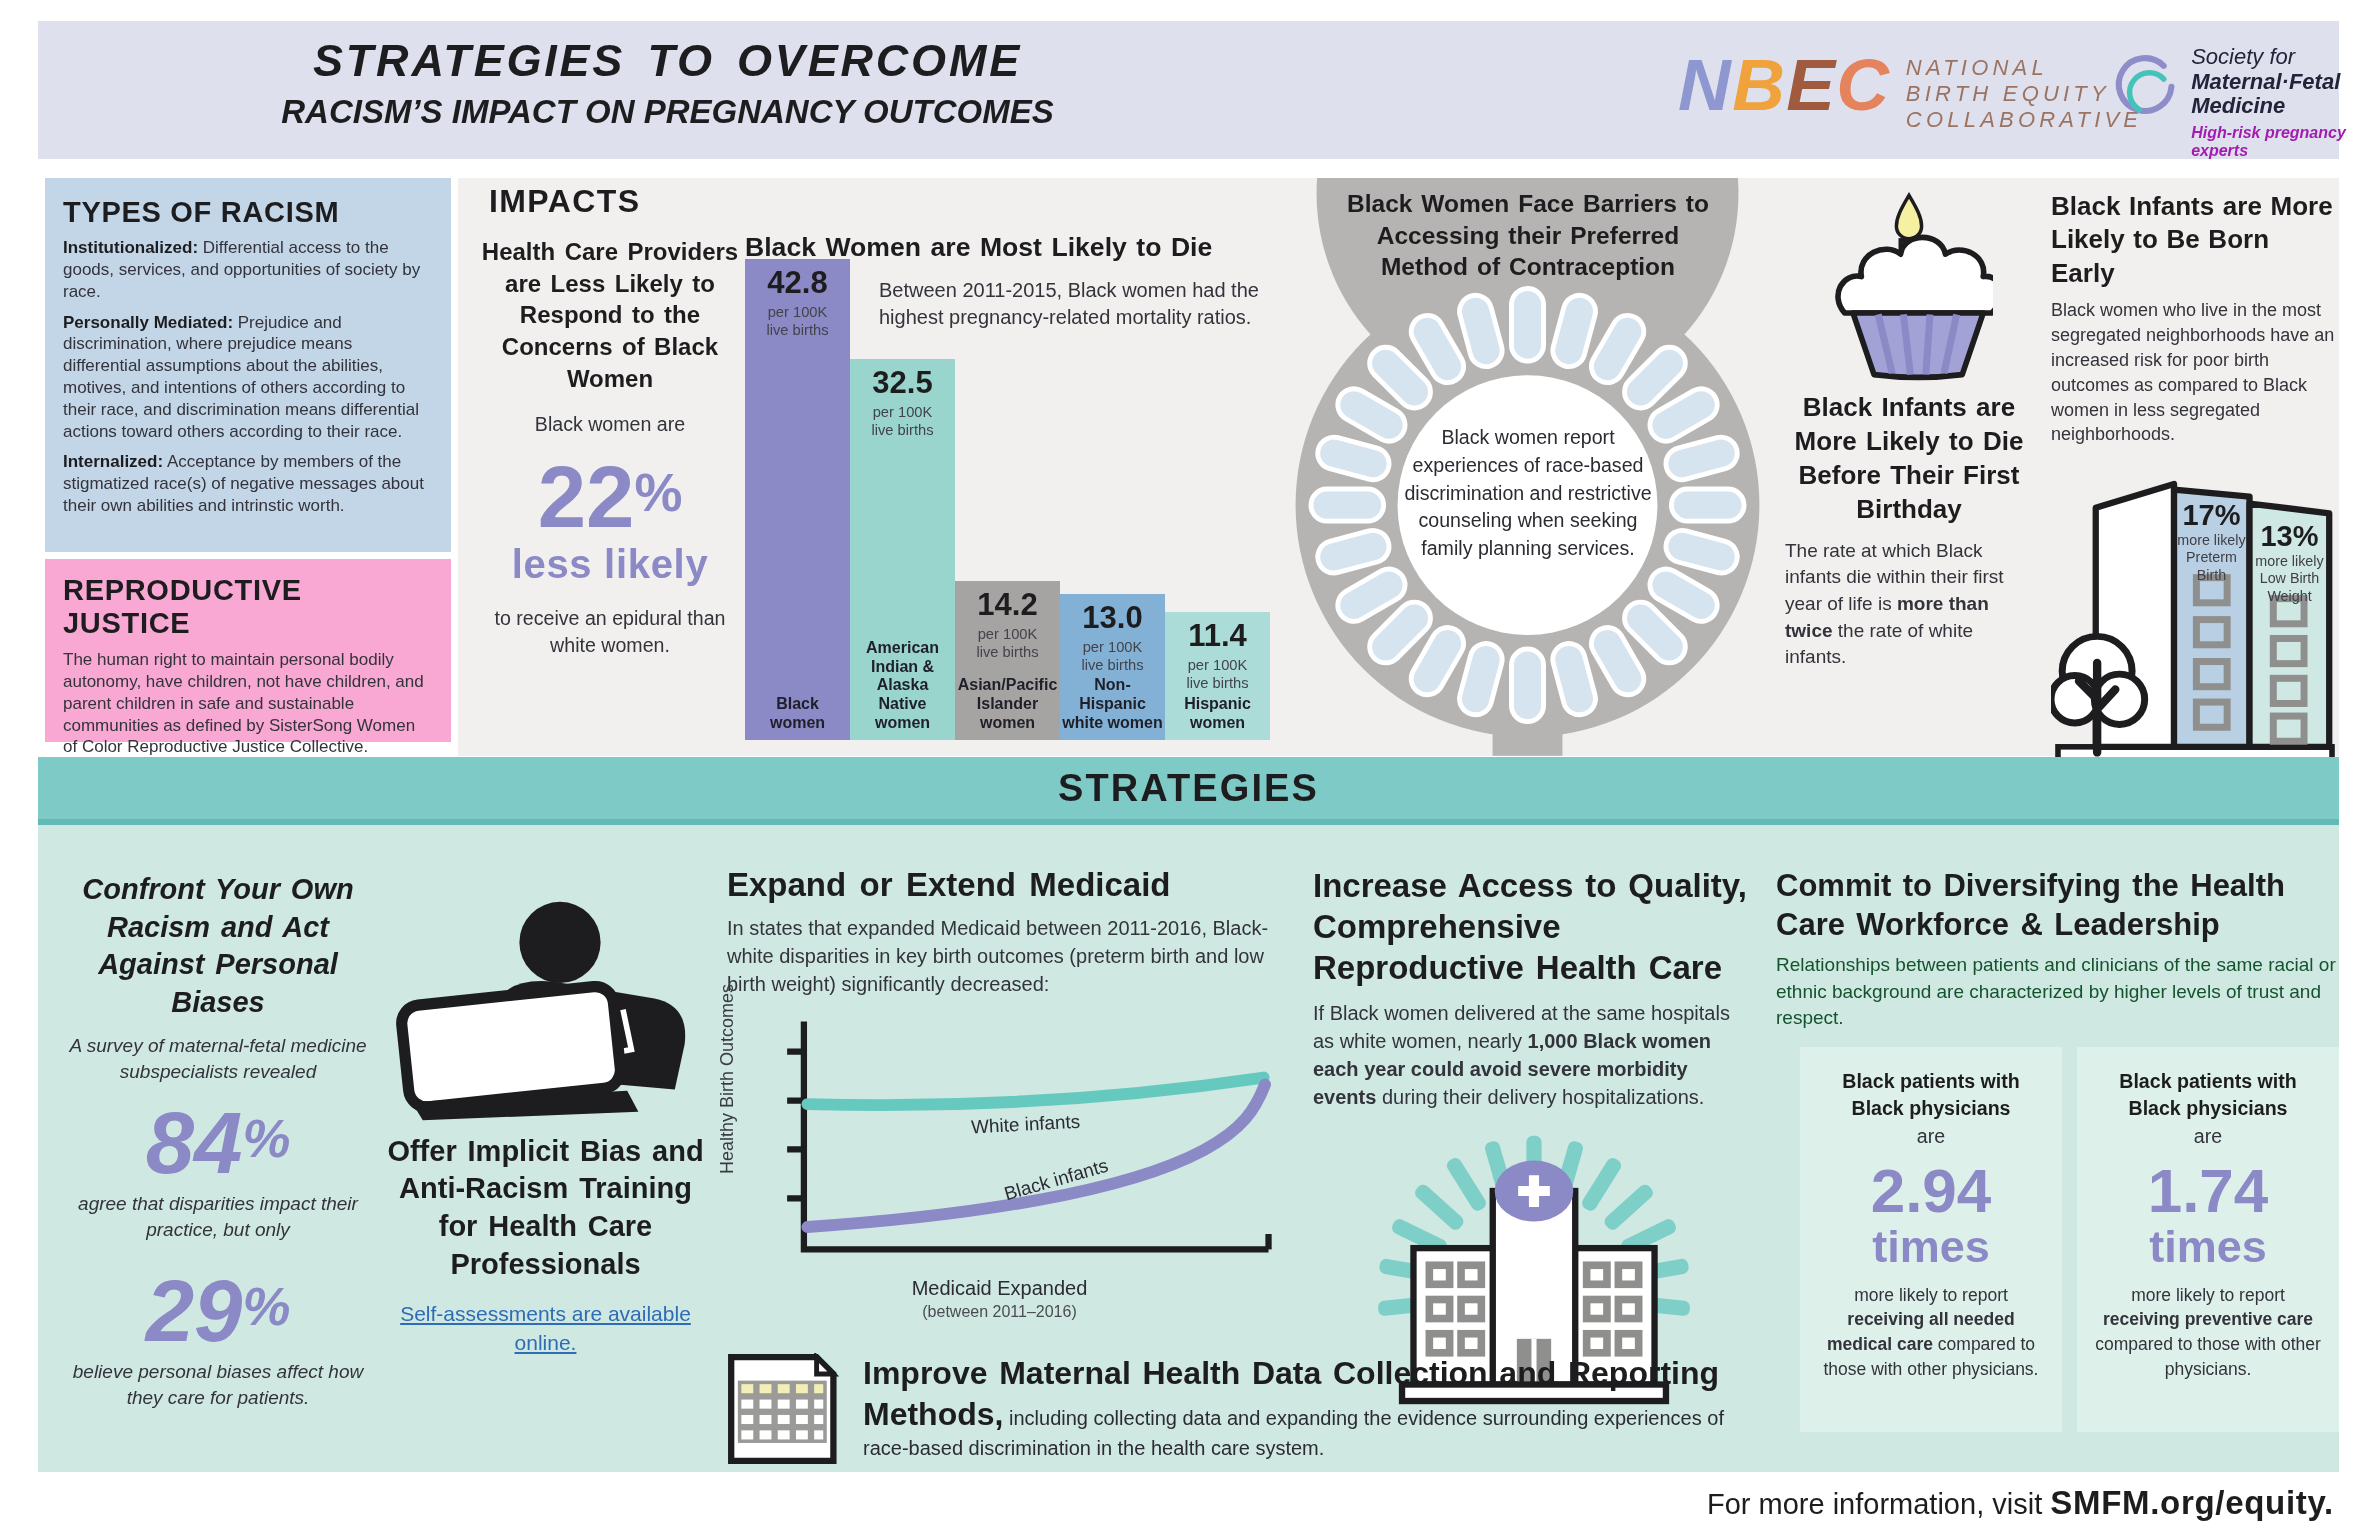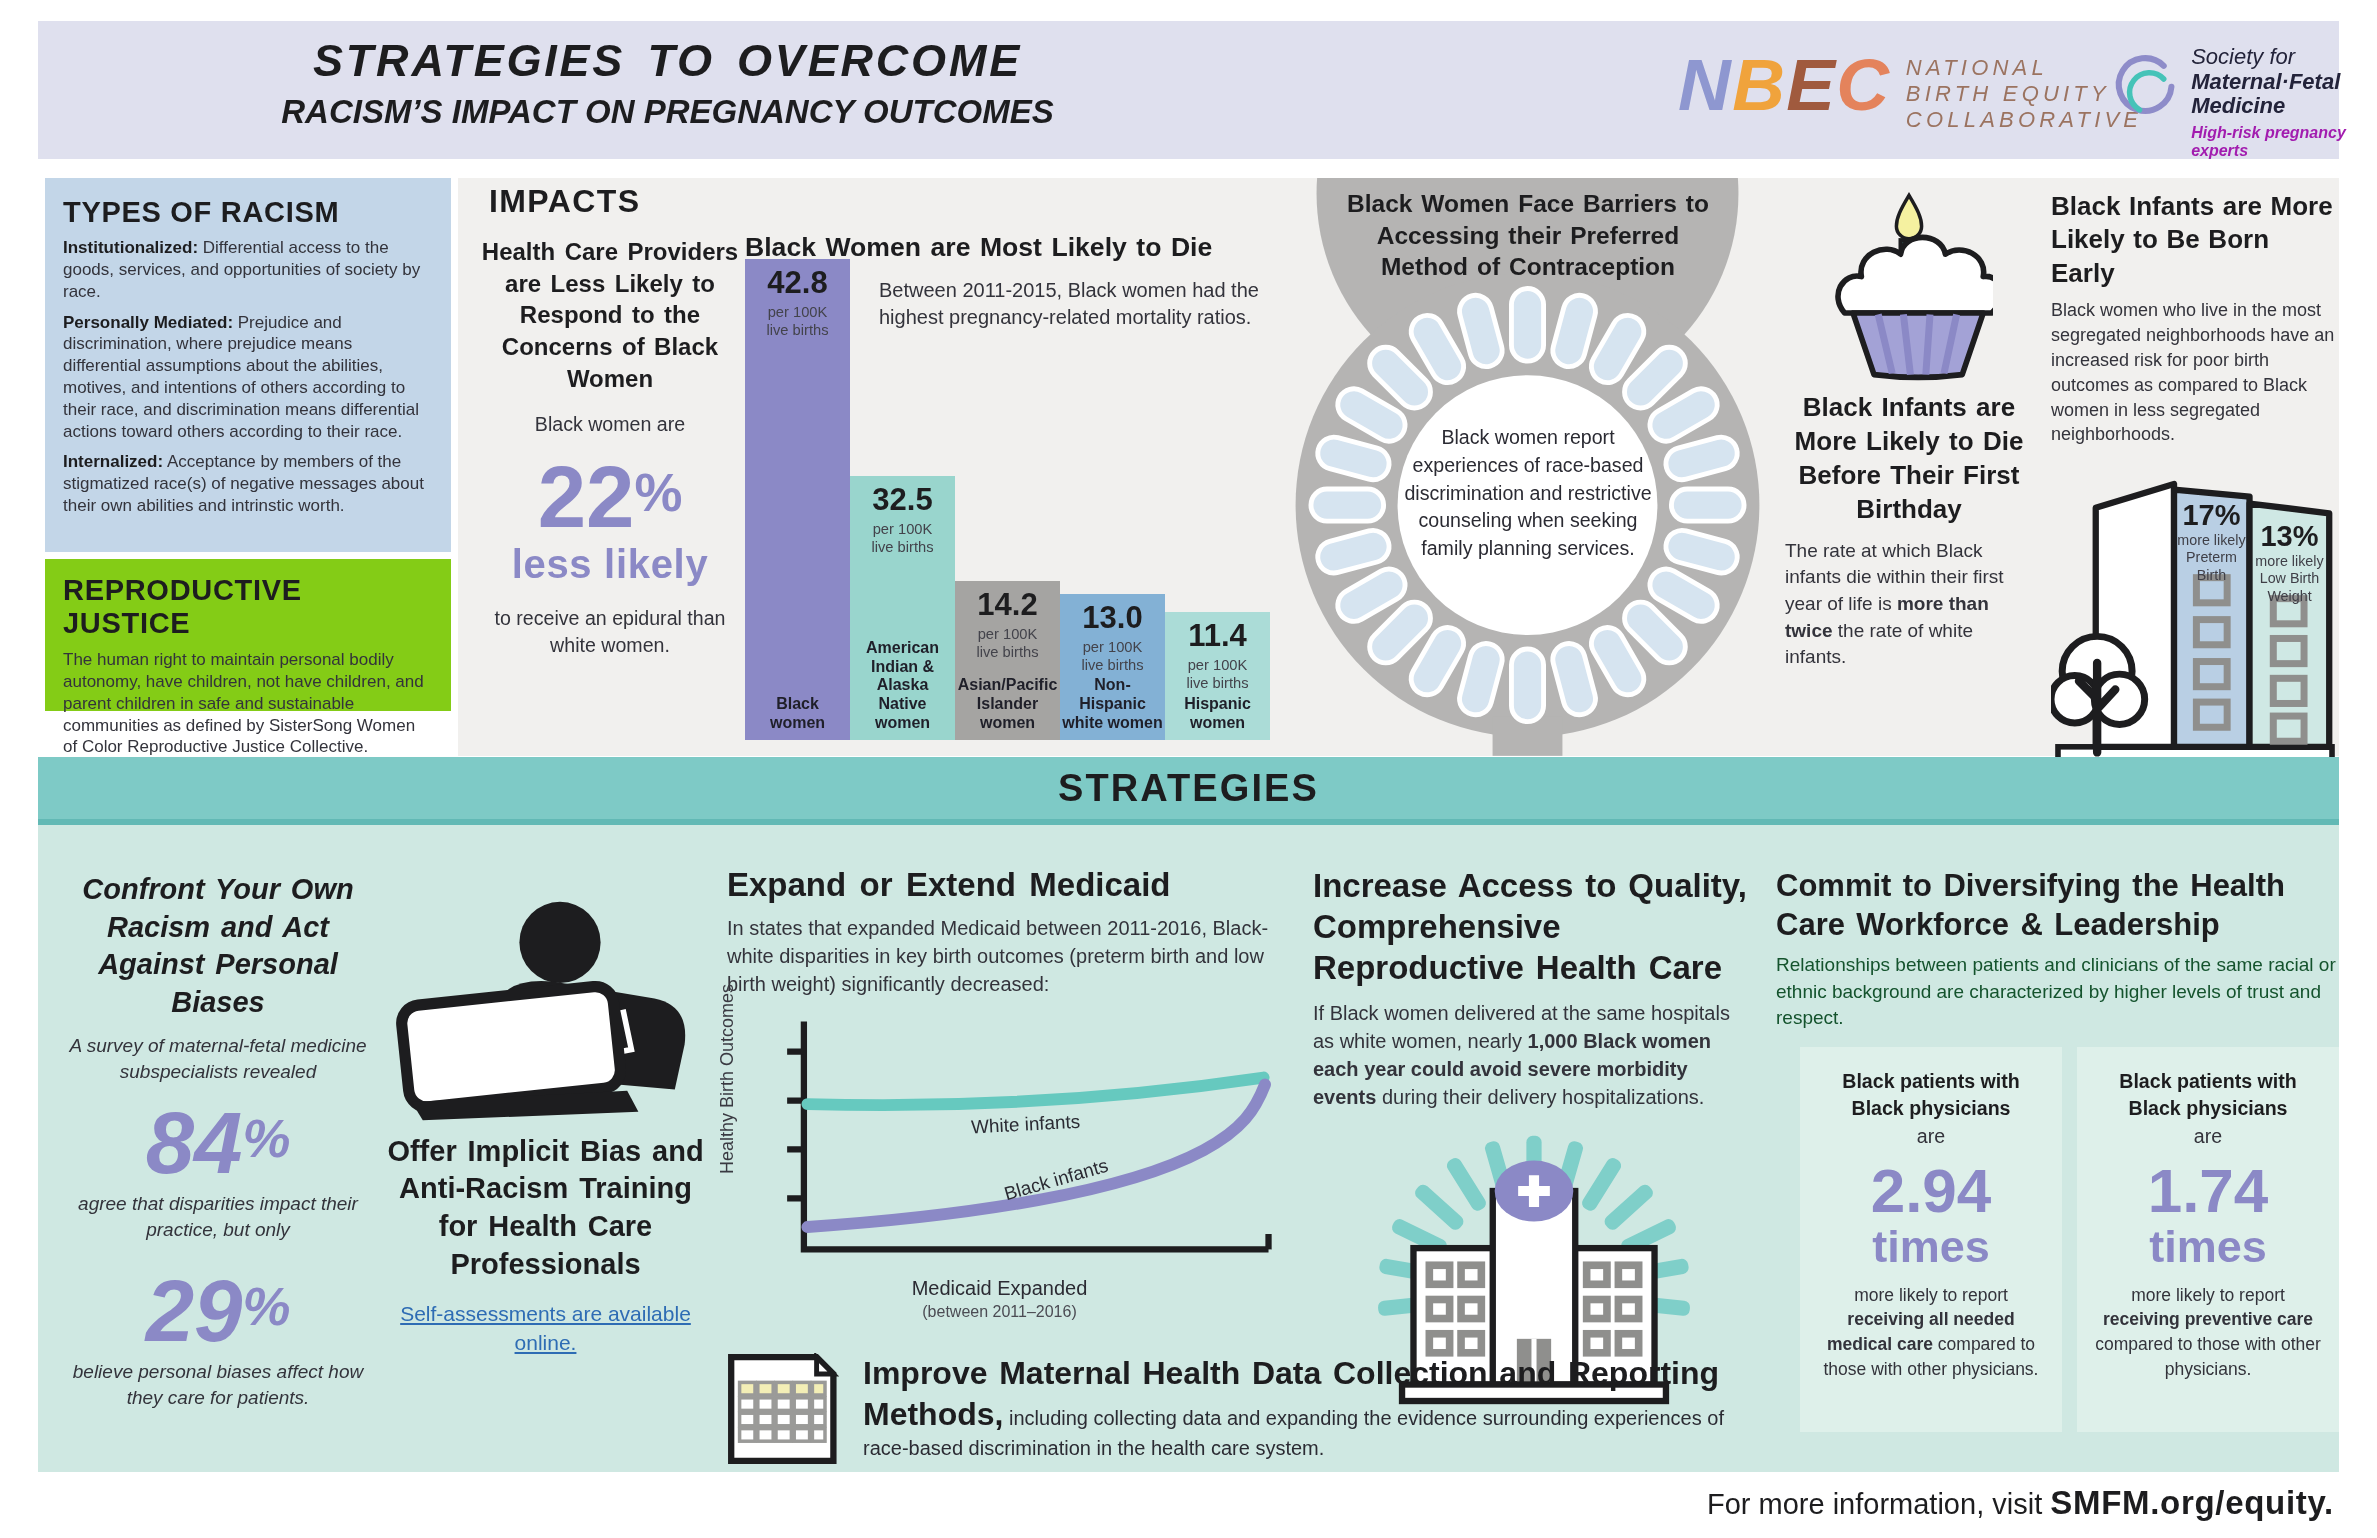--- a/index.html
+++ b/index.html
@@ -14,21 +14,21 @@
   #sub-title{font-size:33px;font-weight:800;letter-spacing:0px;margin-top:5.6px;}
   #nbec{position:absolute;left:1640px;top:26.6px;display:flex;align-items:flex-start;}
   #nbec .letters{font-size:73px;font-weight:900;line-height:1;letter-spacing:1.4px;display:flex;}
   #nbec .l-n{color:#8e97d0;}#nbec .l-b{color:#f0a33c;}#nbec .l-e{color:#a05a3e;}#nbec .l-c{color:#e4835c;}
   #nbec .words{margin-left:15.4px;margin-top:7px;font-size:22px;letter-spacing:4.2px;color:#9b7360;line-height:1.18;}
   #smfm{position:absolute;left:2073px;top:24px;display:flex;}
   #smfm .stext{margin-left:9.8px;font-size:22px;line-height:1.12;color:#23233a;font-weight:500;}
   #smfm .tagline{font-size:16px;color:#a21caf;margin-top:5.6px;font-weight:700;}
   
   #types-box{left:45px;top:178px;width:406px;height:374px;background:#c3d6e8;padding:18px 18px;box-sizing:border-box;}
-  #repro-box{left:45px;top:559px;width:406px;height:152px;background:#84cc16;padding:15.4px 18px;box-sizing:border-box;}
+  #repro-box{left:45px;top:559px;width:406px;height:183px;background:#f9a8d4;padding:15.4px 18px;box-sizing:border-box;}
   .box-title{font-size:29px;font-weight:900;letter-spacing:0.7px;margin-bottom:8.4px;}
   .box-p{font-size:17px;line-height:1.29;color:#33333b;margin:0 0 8.4px 0;}
   .box-p .term{font-weight:900;color:#1d1d1f;}
   
   #gray-band{left:458px;top:178px;width:1881px;height:578px;background:#f1f0ee;}
   #impacts-title{left:489px;top:183px;font-size:32px;font-weight:900;letter-spacing:1.4px;}
   #epidural{left:477px;top:236px;width:266px;text-align:center;}
   #epidural .h{font-size:24px;font-weight:900;line-height:1.32;word-spacing:2.8px;}
   #epidural .lead{font-size:19.6px;margin-top:17px;line-height:1.35;color:#33333b;}
   .big-purple{color:#8b89c6;font-weight:900;}
@@ -39,21 +39,21 @@
   
   #mortality{left:745px;top:232px;width:531px;height:508px;}
   #mortality .h{position:absolute;left:0;top:0;font-size:26.6px;font-weight:900;word-spacing:2.1px;}
   #mortality .sub{position:absolute;left:134px;top:45px;width:402px;font-size:20px;line-height:1.37;color:#33333b;}
   #bars{position:absolute;left:0;bottom:0;display:flex;align-items:flex-end;}
   .bar{width:105px;position:relative;text-align:center;padding-top:5.6px;box-sizing:border-box;}
   .bar .val{font-size:31px;font-weight:900;color:#1d1d1f;}
   .bar .unit{font-size:14.7px;line-height:1.25;color:#43434b;margin:2.1px auto 0;width:77px;}
   .bar .lbl{position:absolute;left:1.4px;right:1.4px;bottom:7px;font-size:16px;font-weight:700;line-height:1.18;color:#1f1f29;}
   .bar1{height:481px;background:#8b89c6;}
-  .bar2{height:264px;background:#99d5cd;}
+  .bar2{height:381px;background:#99d5cd;}
   .bar3{height:159px;background:#a5a4a2;}
   .bar4{height:146px;background:#83b1d5;}
   .bar5{height:128px;background:#abdcd7;}
   
   #contraception{left:1290px;top:178px;width:475px;height:578px;}
   #contraception svg{position:absolute;left:0;top:0;}
   #contraception .h{position:absolute;left:48px;top:9.8px;width:380px;text-align:center;font-size:24.5px;font-weight:900;line-height:1.3;word-spacing:2.1px;}
   #contraception .center-text{position:absolute;left:112px;top:246px;width:252px;text-align:center;font-size:19.6px;line-height:1.42;color:#2b2b33;}
   
   #infant-death{left:1785px;top:187px;width:248px;}

